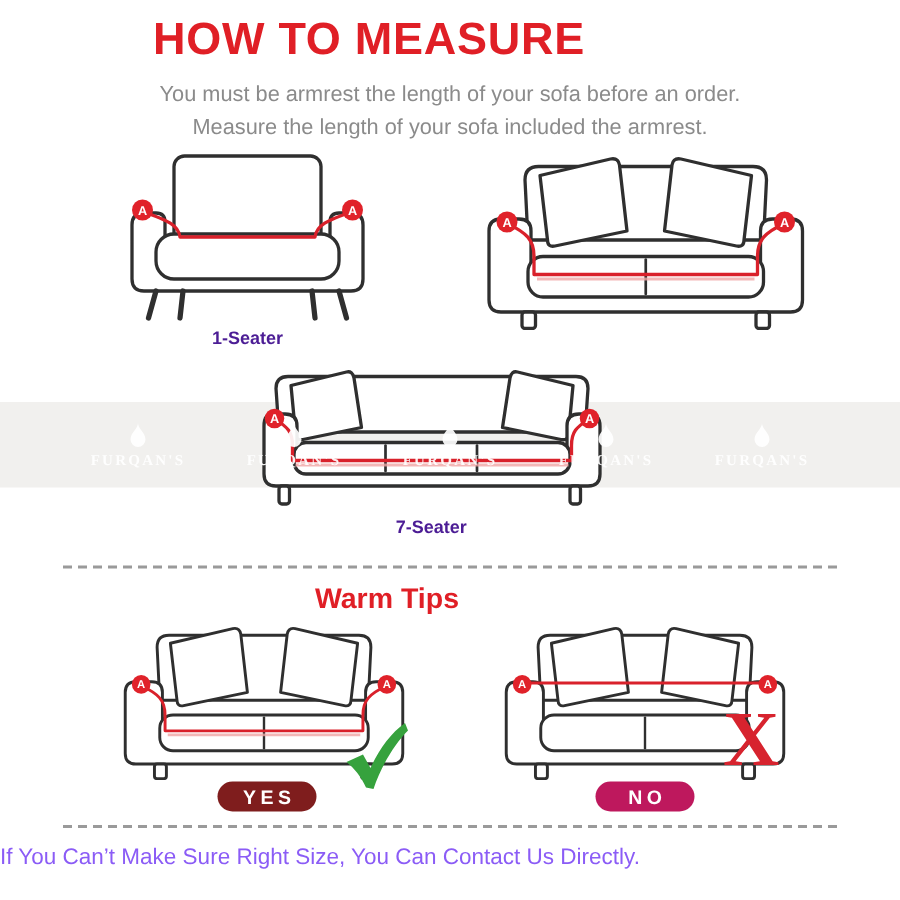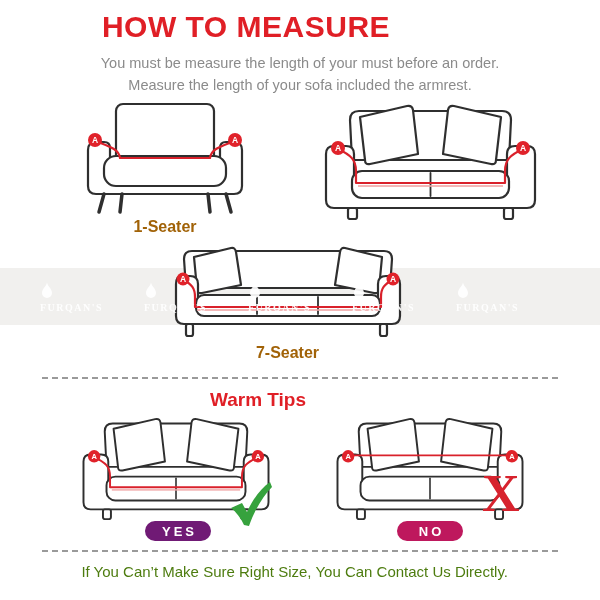--- a/index.html
+++ b/index.html
@@ -17,72 +17,72 @@
     font-size:14.5px;line-height:22px;color:#8b8b8b;
   }
   .watermark-band{
     top:268px;left:0;width:600px;height:57px;background:#f1f0ee;z-index:0;
   }
   .watermark-row{
     top:272px;left:40px;width:520px;height:50px;display:flex;z-index:3;
     pointer-events:none;
   }
   .wm-logo{
-    flex:1;display:flex;flex-direction:column;justify-content:center;
+    flex:1;display:flex;flex-direction:column;align-items:center;justify-content:center;
     color:rgba(255,255,255,0.92);
   }
   .wm-text{
     font-size:10px;font-weight:bold;letter-spacing:1.5px;margin-top:1px;
     font-family:"Liberation Serif",serif;
   }
   .sofa-box{z-index:2;}
   .sofa-label{
-    font-size:16px;font-weight:bold;color:#a16207;text-align:center;z-index:2;
+    font-size:12px;font-weight:bold;color:#4c1d95;text-align:center;z-index:2;
   }
   .dashed-divider{
     left:42px;width:516px;height:0;border-top:2px dashed #9a9a9a;z-index:2;
   }
   .warm-tips-heading{
     top:389px;left:0;width:516px;text-align:center;
     font-size:19px;font-weight:bold;color:#e01f26;z-index:2;
   }
   .pill{
     width:66px;height:20px;border-radius:11px;display:flex;align-items:center;justify-content:center;
     color:#fff;font-size:13px;font-weight:bold;letter-spacing:3px;z-index:4;
     padding-left:3px; 
     box-sizing:border-box;
   }
-  .pill-yes{background:#701a75;top:521px;left:145px;}
+  .pill-yes{background:#7f1d1d;top:521px;left:145px;}
   .pill-no{background:#be185d;top:521px;left:397px;}
   .x-mark{
     top:468px;left:482px;font-family:"Liberation Serif",serif;font-weight:bold;
     font-size:52px;color:#d7232e;line-height:1;z-index:4;
   }
   .check-mark{top:479px;left:228px;z-index:4;}
   .footer-note{
-    top:563px;left:0;width:508px;text-align:right;
-    font-size:15px;color:#4d7c0f;z-index:2;
+    top:563px;left:0;width:508px;text-align:left;
+    font-size:15px;color:#8b5cf6;z-index:2;
   }
   
   .sketch{stroke:#2f2f2f;stroke-width:2.2;fill:#fff;stroke-linejoin:round;stroke-linecap:round;}
   .sketch-thin{stroke:#2f2f2f;stroke-width:1.8;fill:none;stroke-linecap:round;}
   .leg{stroke:#2f2f2f;stroke-width:3.5;stroke-linecap:round;}
   .red-line{stroke:#d9212b;stroke-width:2.2;fill:none;stroke-linecap:round;stroke-linejoin:round;}
   .red-underlay{stroke:#f0a5a5;stroke-width:2;fill:none;opacity:.8;}
   .marker-circle{fill:#e0222a;stroke:none;}
   .marker-text{fill:#fff;font-family:"Liberation Sans",sans-serif;font-size:8.5px;font-weight:bold;text-anchor:middle;}
 </style>
 </head>
 <body>
 
 <div class="page">
 
   <div class="abs page-title">HOW TO MEASURE</div>
   <div class="abs subtitle">
-    <div>You must be measure the length of your must before an order.</div>
+    <div>You must be armrest the length of your sofa before an order.</div>
     <div>Measure the length of your sofa included the armrest.</div>
   </div>
 
   <div class="abs watermark-band"></div>
   <div class="abs watermark-row">
     <div class="wm-logo">
       <svg width="14" height="20" viewBox="0 0 14 20">
           <path fill="currentColor" d="M7,0 C7.5,5 2,7 2,12 a5,5 0 0 0 10,0 C12,7 6.5,5 7,0 Z"></path>
         </svg>
       <span class="wm-text">FURQAN'S</span>

